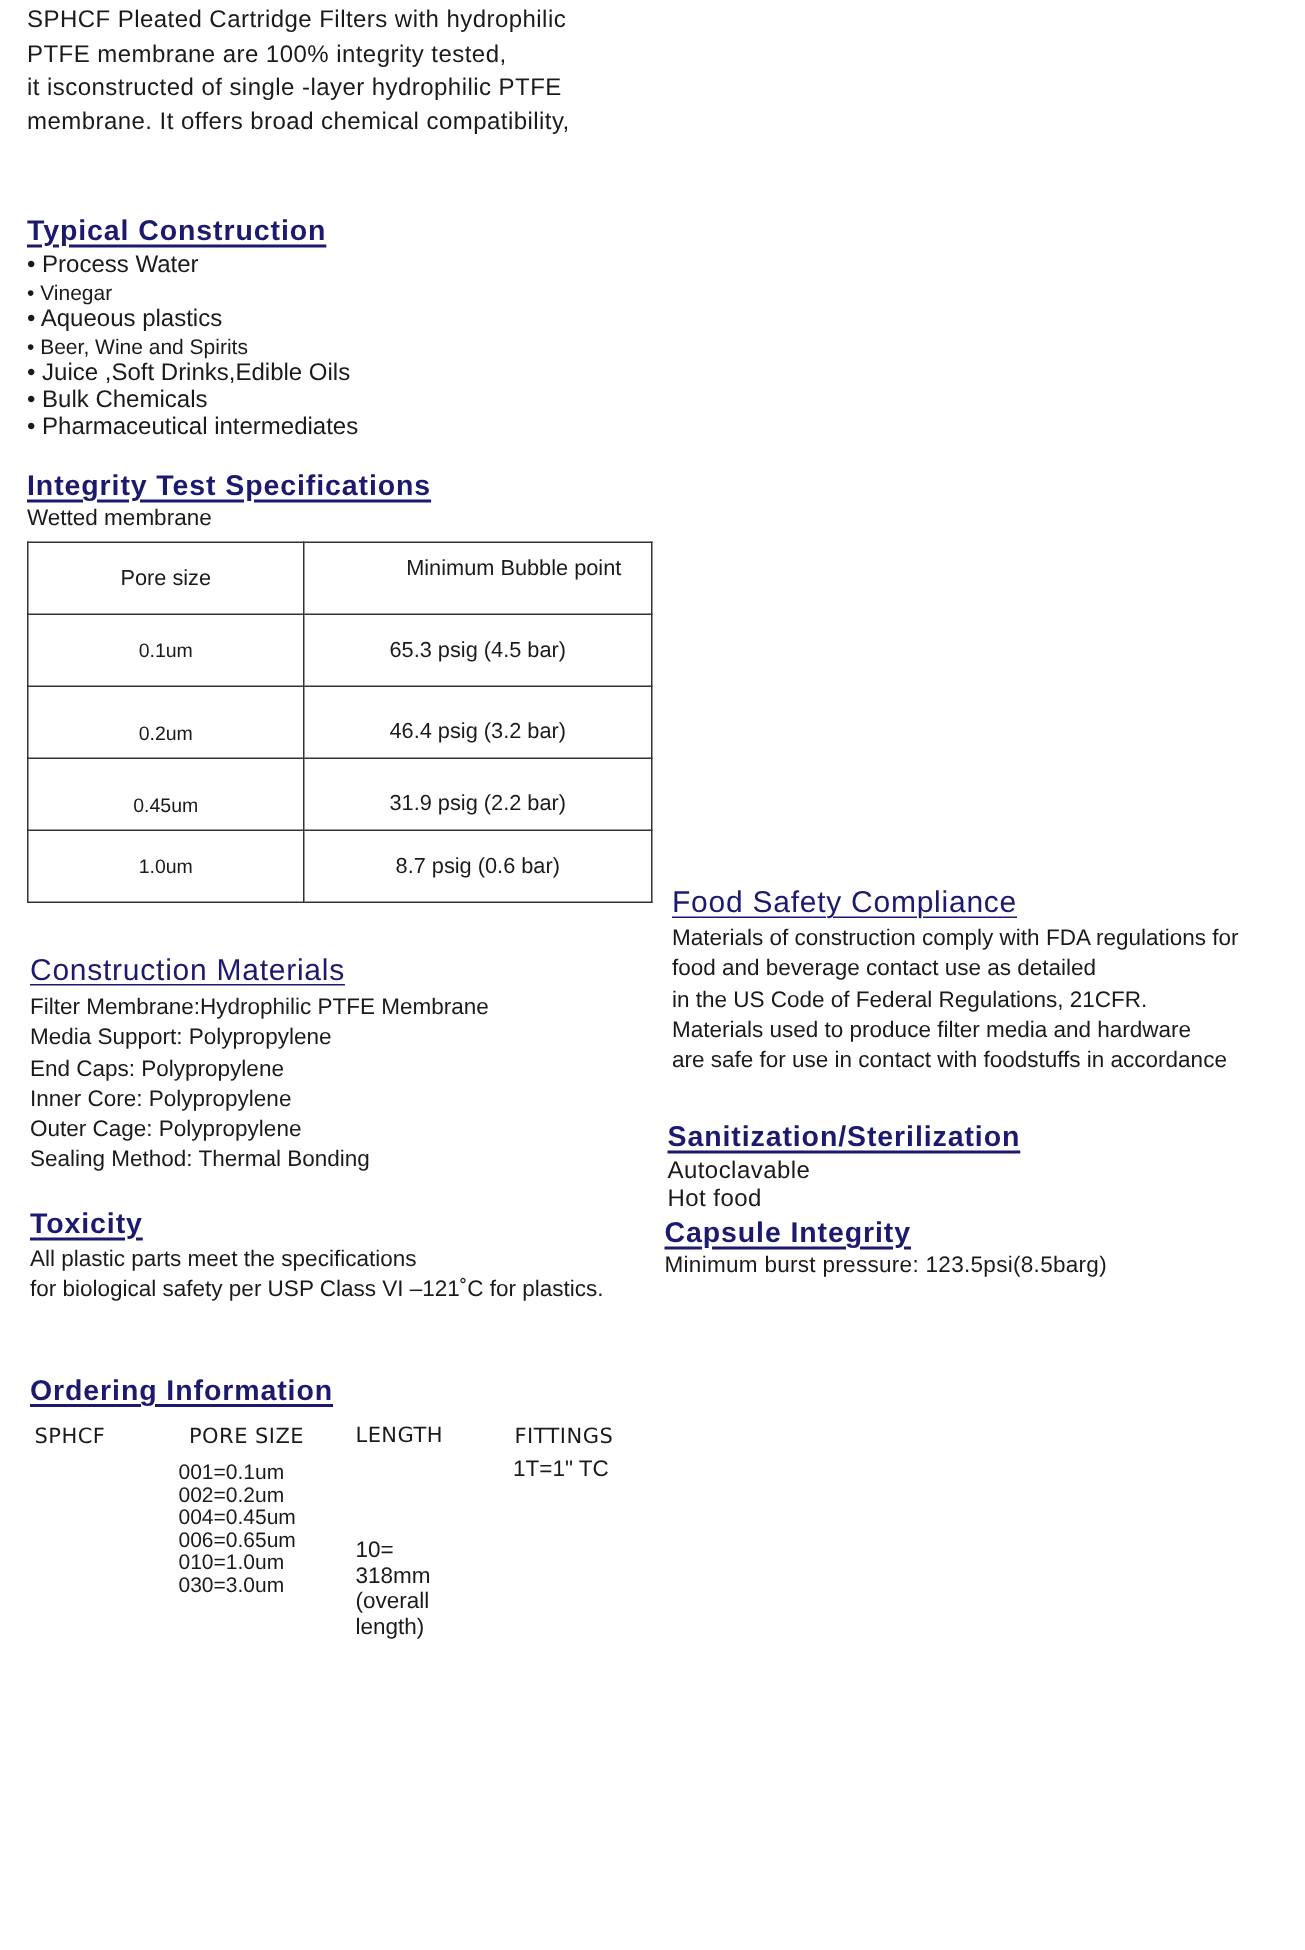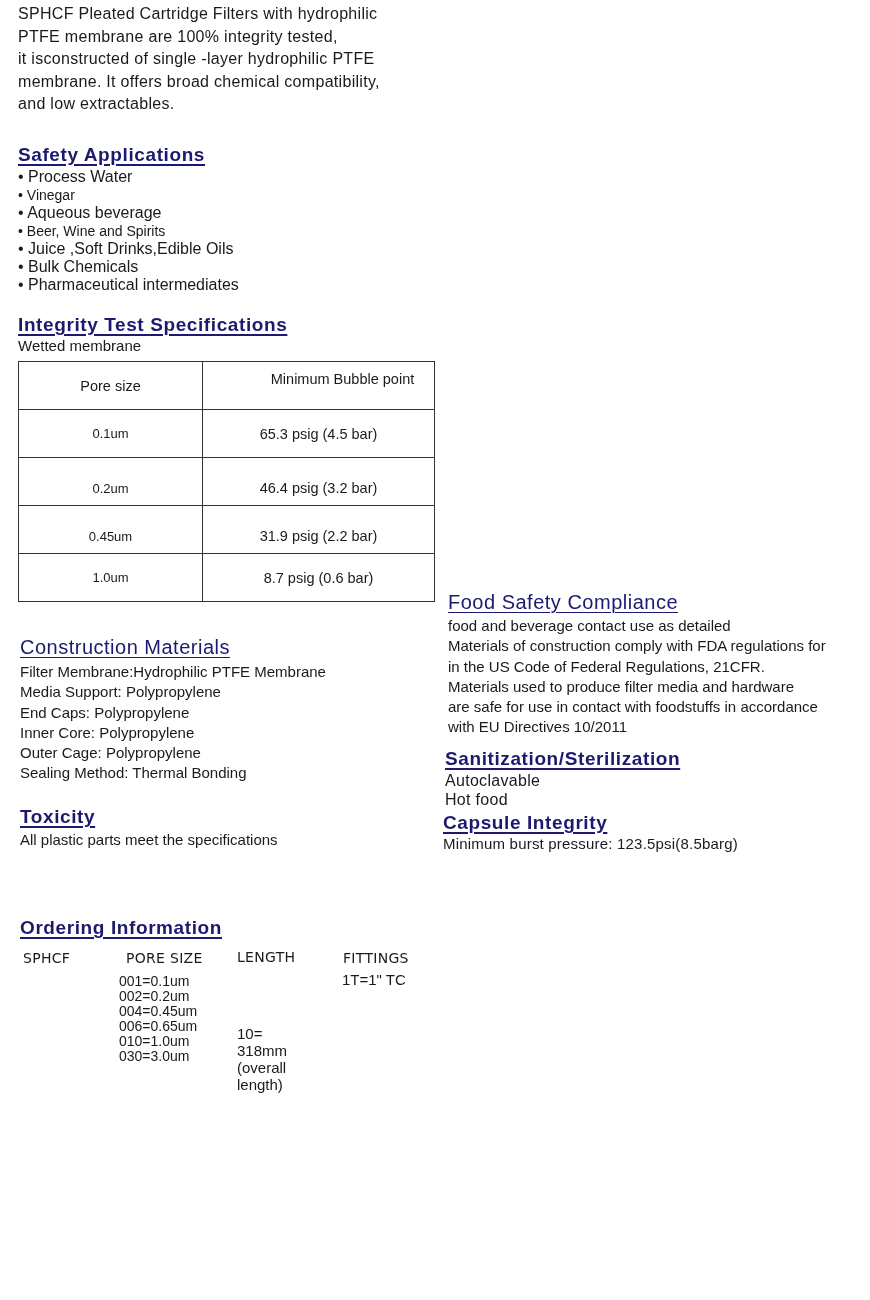--- a/index.html
+++ b/index.html
@@ -22,28 +22,27 @@
   .order-head { font-size:15px; letter-spacing:0.3px; font-family:"DejaVu Sans", sans-serif; font-size:14px; }
 </style>
 </head>
 <body>
 
 <div class="abs intro">
   <div>SPHCF Pleated Cartridge Filters with hydrophilic</div>
   <div>PTFE membrane are 100% integrity tested,</div>
   <div>it isconstructed of single -layer hydrophilic PTFE</div>
   <div>membrane. It offers broad chemical compatibility,</div>
-  <div>and low extractables.</div>
 </div>
 
-<div class="abs h-bold" style="left:18px; top:144px;">Safety Applications</div>
+<div class="abs h-bold" style="left:18px; top:144px;">Typical Construction</div>
 <div class="abs apps">
   <div class="item big">• Process Water</div>
   <div class="item small">• Vinegar</div>
-  <div class="item big">• Aqueous beverage</div>
+  <div class="item big">• Aqueous plastics</div>
   <div class="item small">• Beer, Wine and Spirits</div>
   <div class="item big">• Juice ,Soft Drinks,Edible Oils</div>
   <div class="item big">• Bulk Chemicals</div>
   <div class="item big">• Pharmaceutical intermediates</div>
 </div>
 
 <div class="abs h-bold" style="left:18px; top:314px;">Integrity Test Specifications</div>
 <div class="abs" style="left:18px; top:337px; font-size:15px;">Wetted membrane</div>
 
 <table class="spec">
@@ -76,40 +75,40 @@
   <div>Filter Membrane:Hydrophilic PTFE Membrane</div>
   <div>Media Support: Polypropylene</div>
   <div>End Caps: Polypropylene</div>
   <div>Inner Core: Polypropylene</div>
   <div>Outer Cage: Polypropylene</div>
   <div>Sealing Method: Thermal Bonding</div>
 </div>
 
 <div class="abs h-light" style="left:448px; top:591px;">Food Safety Compliance</div>
 <div class="abs body15" style="left:448px; top:616px; white-space:nowrap;">
+  <div>Materials of construction comply with FDA regulations for</div>
   <div>food and beverage contact use as detailed</div>
-  <div>Materials of construction comply with FDA regulations for</div>
   <div>in the US Code of Federal Regulations, 21CFR.</div>
   <div>Materials used to produce filter media and hardware</div>
   <div>are safe for use in contact with foodstuffs in accordance</div>
-  <div>with EU Directives 10/2011</div>
 </div>
 
 <div class="abs h-bold" style="left:445px; top:748px;">Sanitization/Sterilization</div>
 <div class="abs" style="left:445px; top:771px; font-size:16px; line-height:19px; letter-spacing:0.3px;">
   <div>Autoclavable</div>
   <div>Hot food</div>
 </div>
 
 <div class="abs h-bold" style="left:443px; top:812px;">Capsule Integrity</div>
 <div class="abs" style="left:443px; top:835px; font-size:15px; letter-spacing:0.2px;">Minimum burst pressure: 123.5psi(8.5barg)</div>
 
 <div class="abs h-bold" style="left:20px; top:806px;">Toxicity</div>
 <div class="abs body15" style="left:20px; top:830px; white-space:nowrap;">
   <div>All plastic parts meet the specifications</div>
+  <div>for biological safety per USP Class VI –121˚C for plastics.</div>
 </div>
 
 <div class="abs h-bold" style="left:20px; top:917px;">Ordering Information</div>
 
 <div class="order-col" style="left:23px; top:951px;">
   <div class="order-head">SPHCF</div>
 </div>
 
 <div class="order-col" style="left:126px; top:951px;">
   <div class="order-head">PORE SIZE</div>

